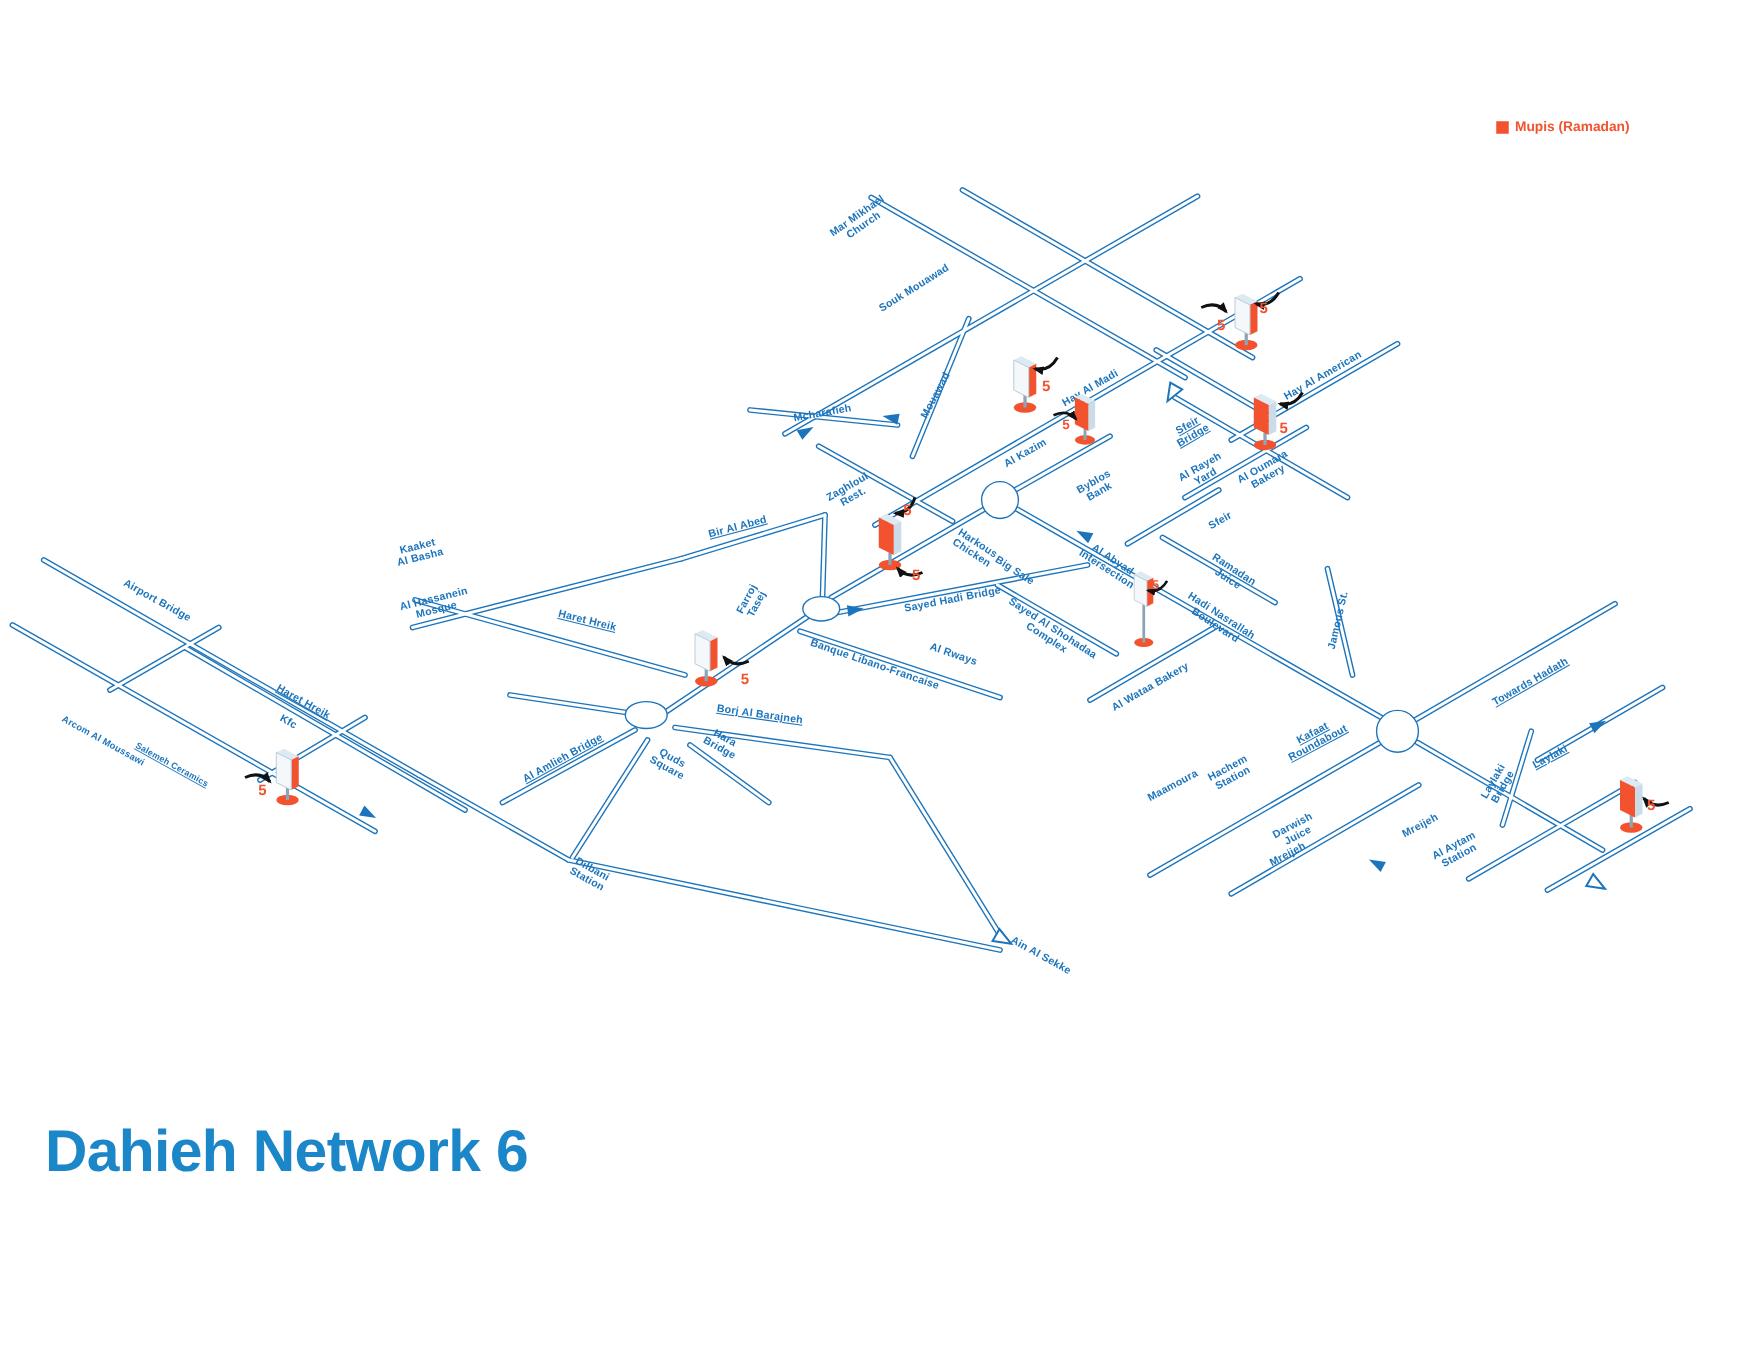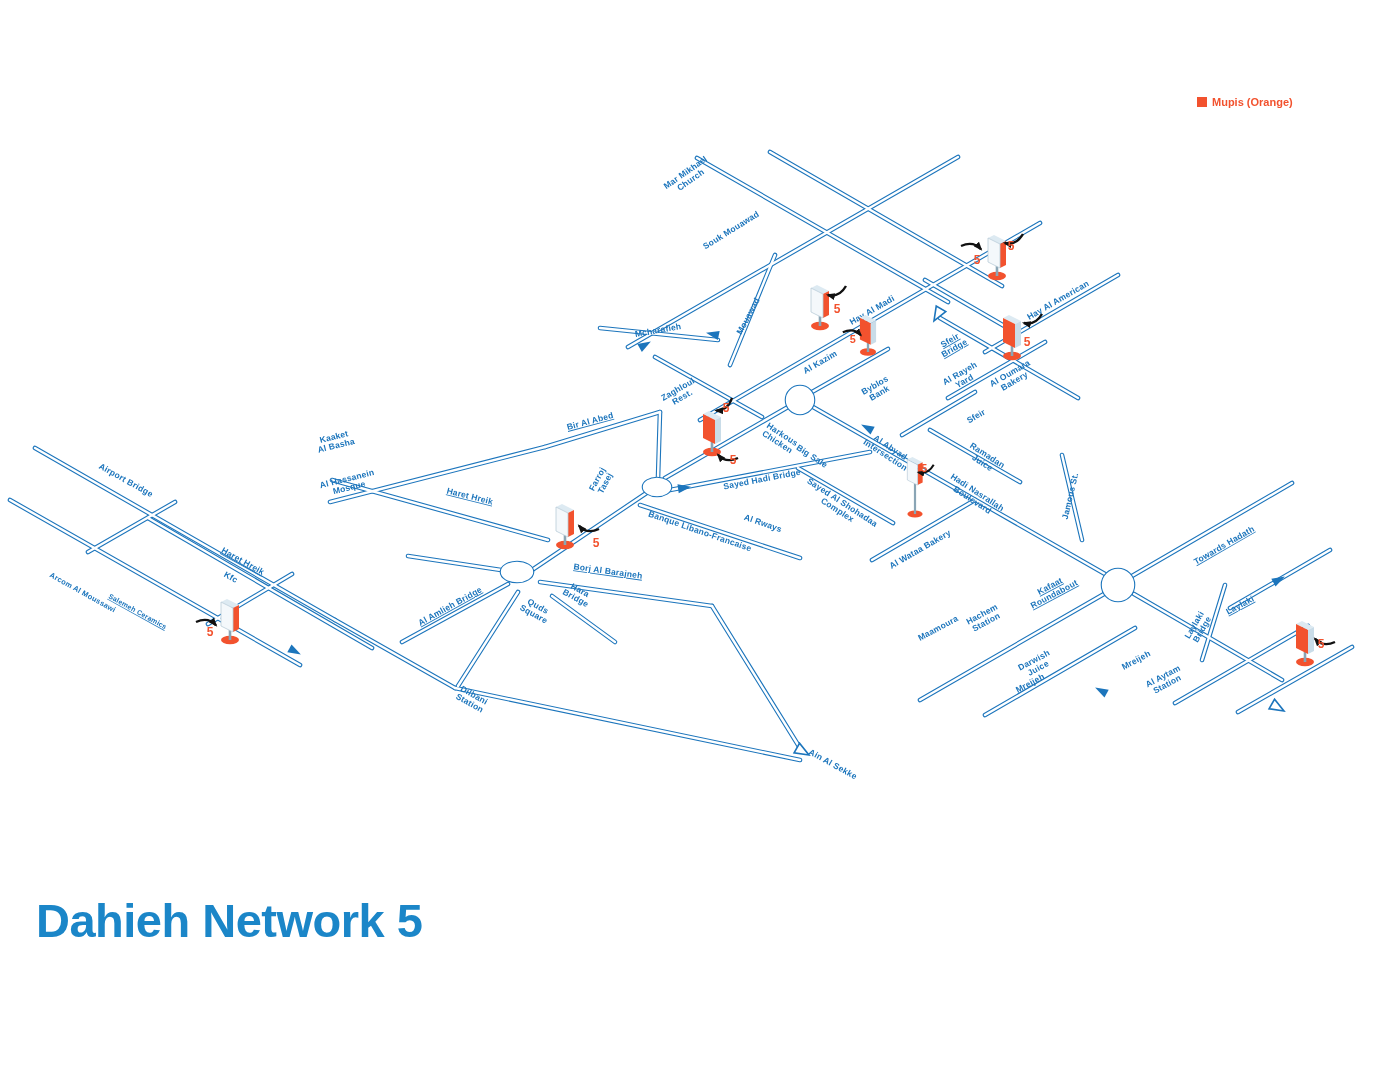--- a/index.html
+++ b/index.html
@@ -290,18 +290,18 @@
         <polygon points="-9,-38 3,-32 3,-8 -9,-14" fill="#F2522E"></polygon>
         <g transform="translate(30,-20) rotate(198)">
           <path d="M0,0 Q10,-9 20,-3" fill="none" stroke="#111111" stroke-width="2.4" marker-end="url(#ah)"></path>
         </g>
         <text x="16" y="-14" fill="#F2522E" font-size="12" font-weight="bold" text-anchor="middle">5</text>
       </g>
     </svg>
 
   <div class="legend">
     <span class="legend-swatch" id="legend-swatch" style="background: rgb(242, 82, 46);"></span>
-    <span class="legend-label" id="legend-label" style="color: rgb(242, 82, 46);">Mupis (Orange)</span>
+    <span class="legend-label" id="legend-label" style="color: rgb(242, 82, 46);">Mupis (Ramadan)</span>
   </div>
 
-  <div class="map-title" id="map-title" style="color: rgb(27, 134, 200);">Dahieh Network 5</div>
+  <div class="map-title" id="map-title" style="color: rgb(27, 134, 200);">Dahieh Network 6</div>
 
 </div>
 
 </body></html>

